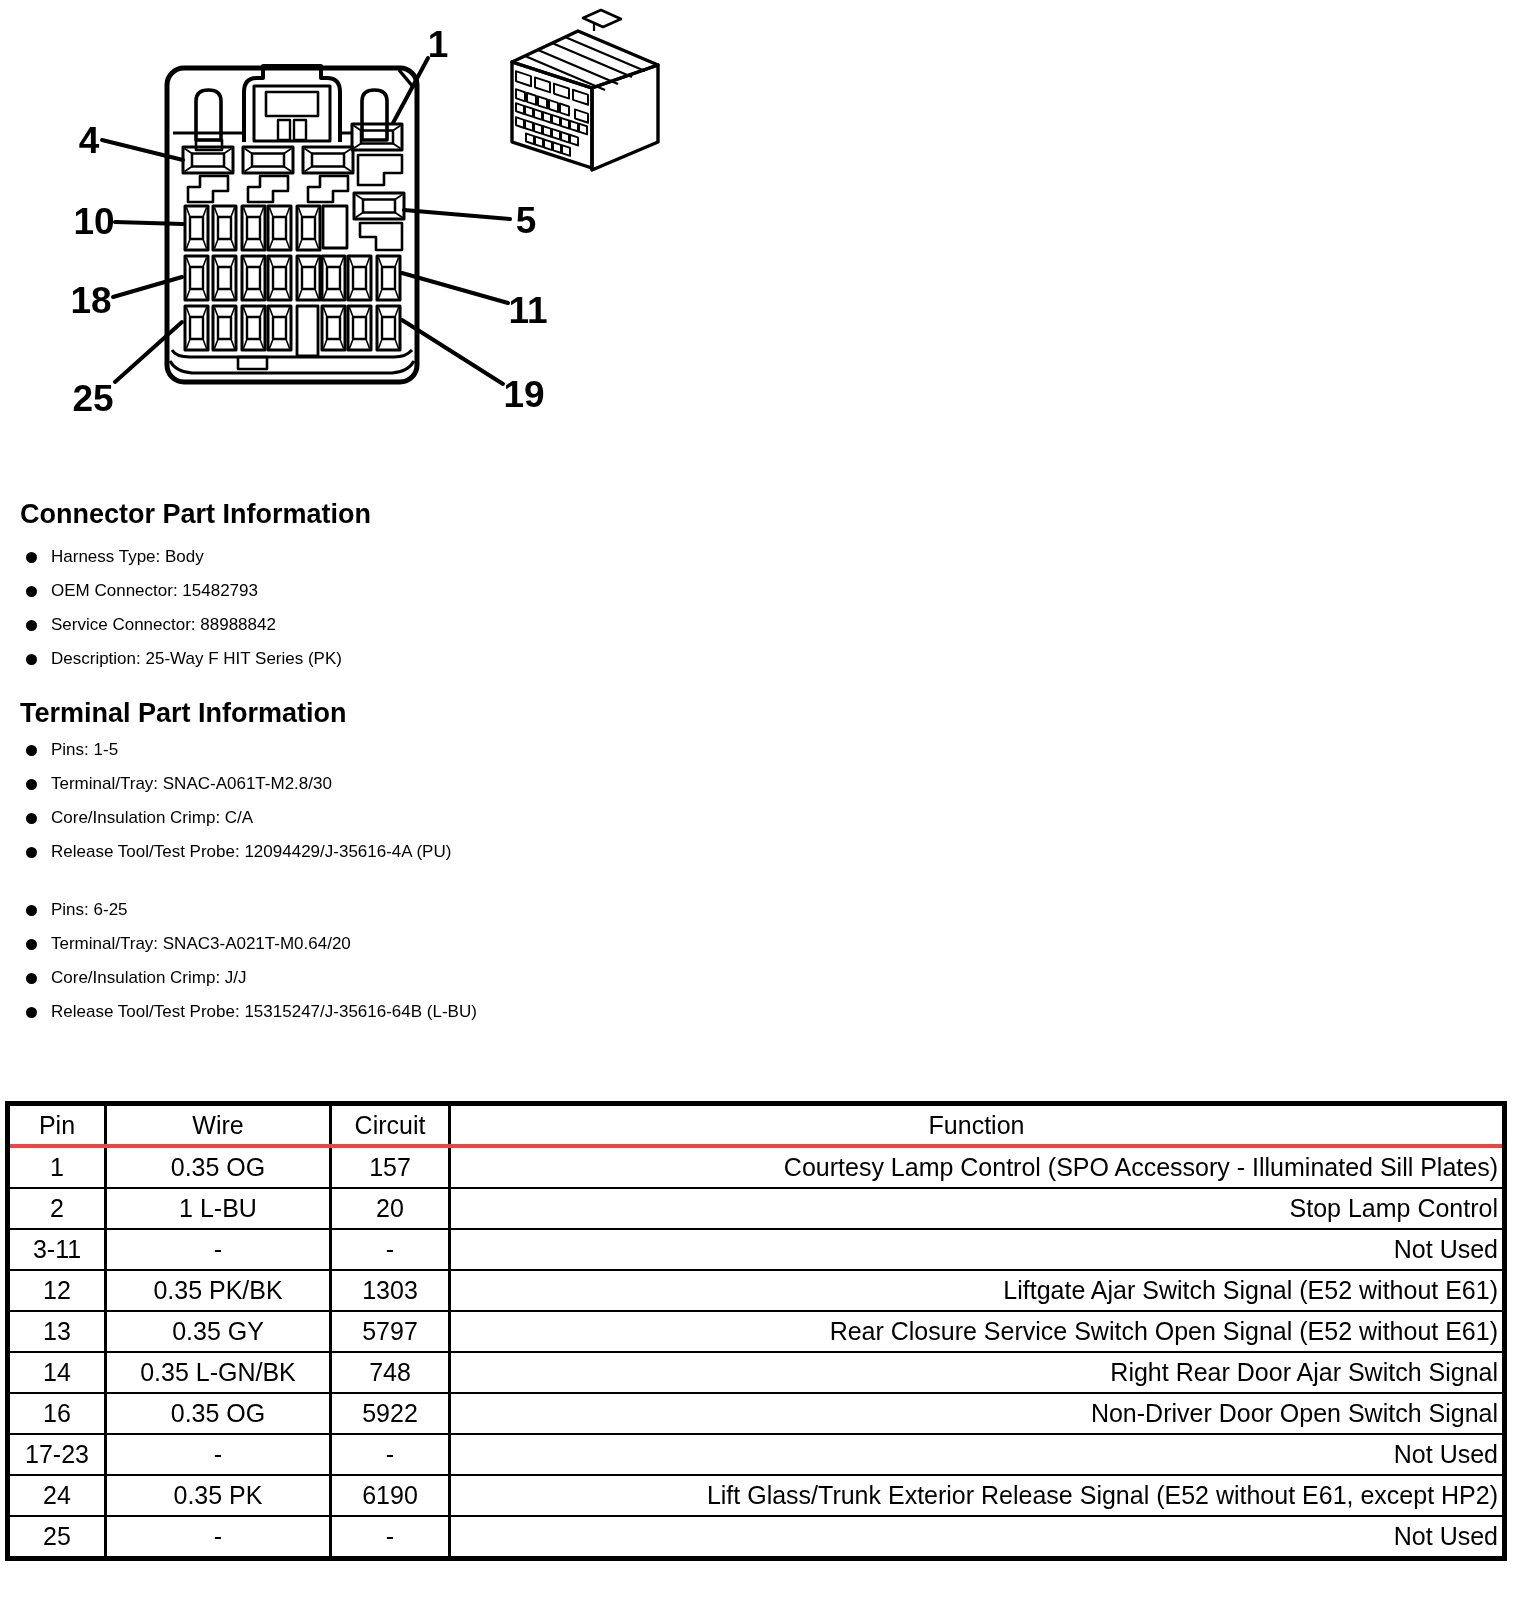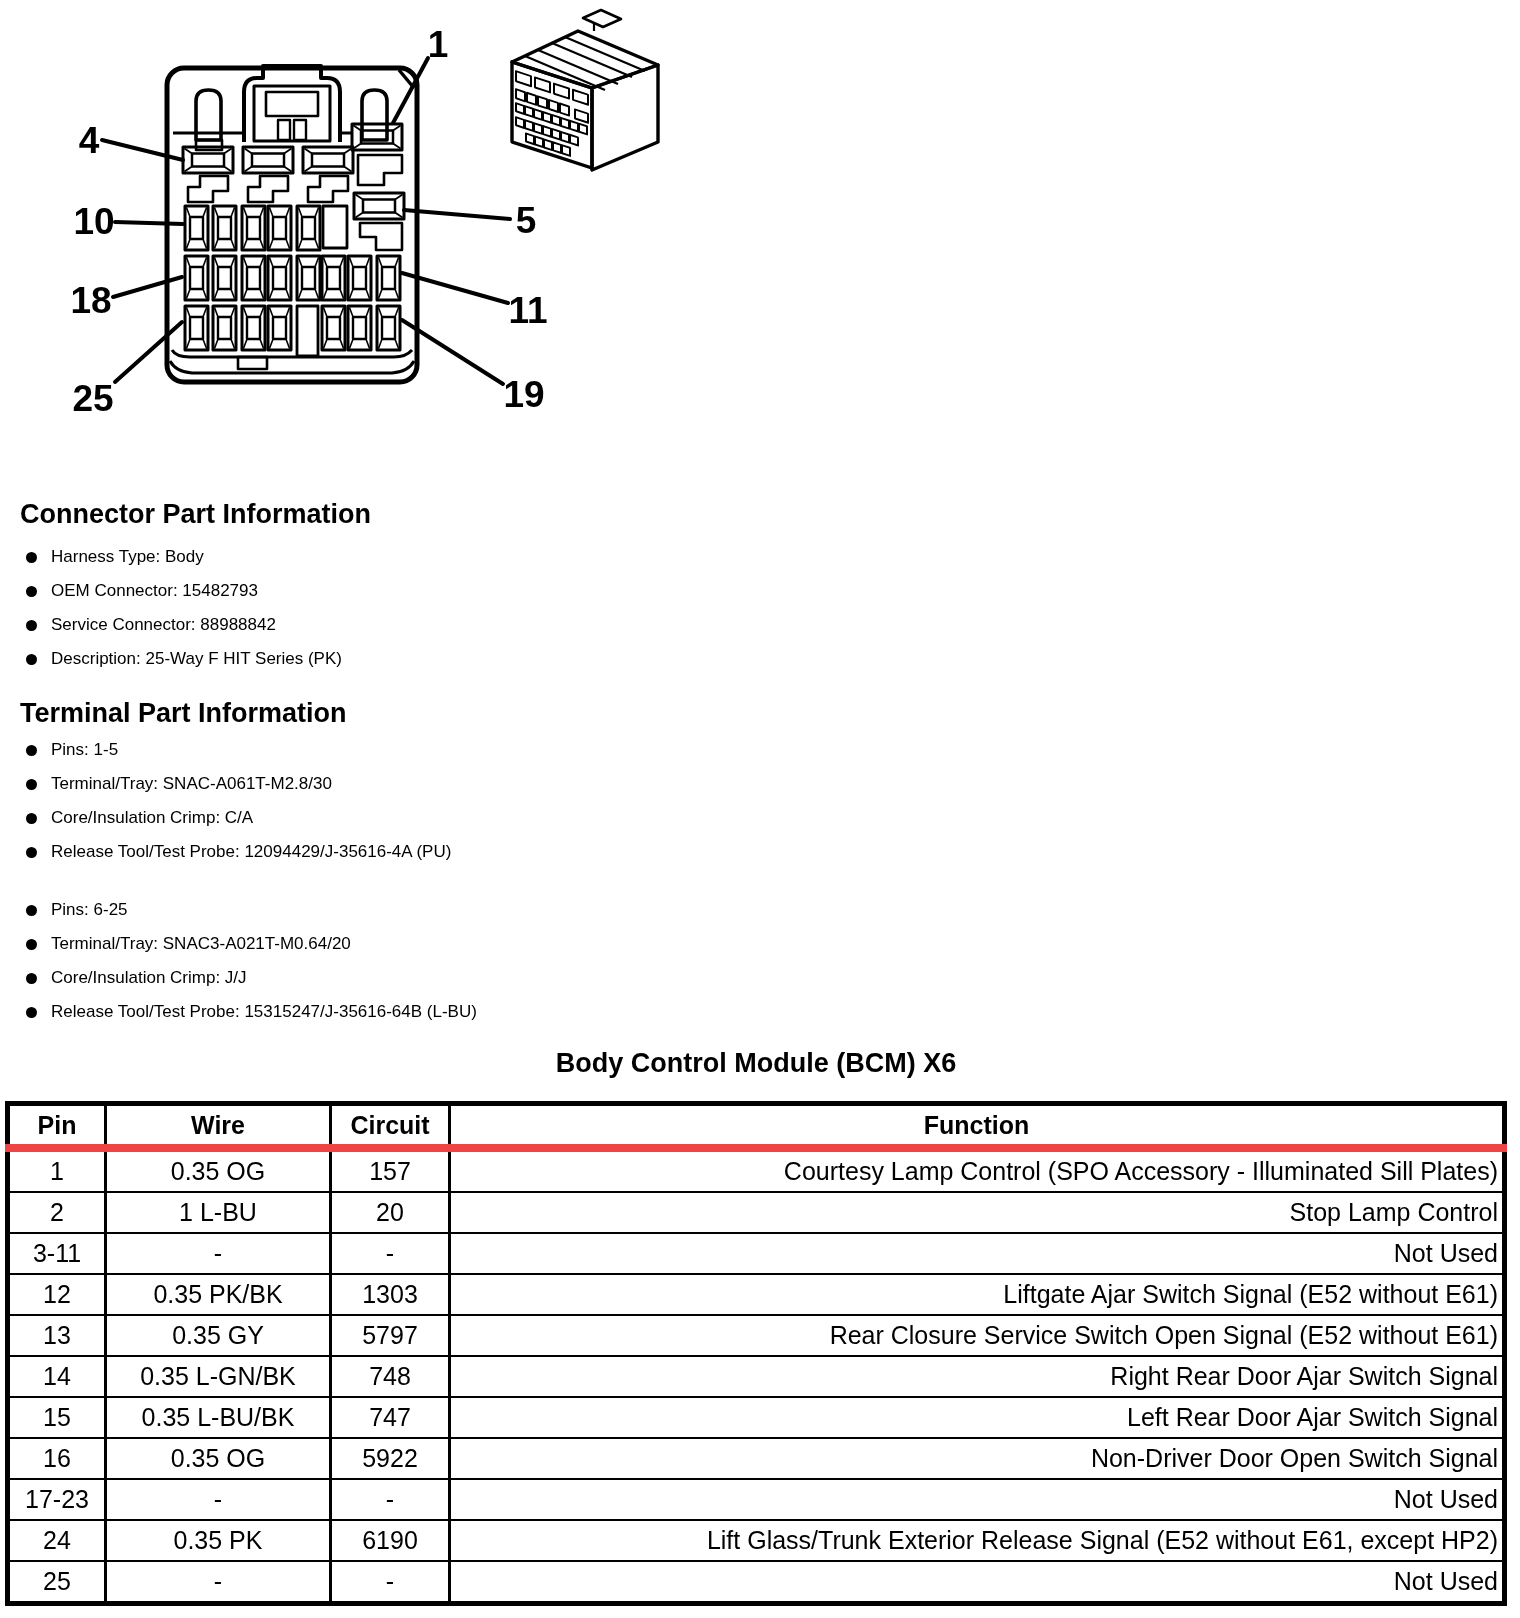--- a/index.html
+++ b/index.html
@@ -24,22 +24,22 @@
   }
   #pin-table{
     position:absolute;left:5px;top:1101px;width:1502px;
     border-collapse:collapse;table-layout:fixed;
     border:5px solid #000;font-size:25px;
   }
   #pin-table col.c-pin{width:98px;}
   #pin-table col.c-wire{width:225px;}
   #pin-table col.c-circuit{width:119px;}
   #pin-table th{
-    border:3px solid #000;border-top:none;border-bottom:8px solid #ef4444;
-    font-weight:bold;height:38px;text-align:center;padding:0;
+    border:3px solid #000;border-top:none;border-bottom:4px solid #ef4444;
+    font-weight:normal;height:38px;text-align:center;padding:0;
   }
   #pin-table td{
     border:2px solid #000;height:39px;text-align:center;padding:0 4px;
     white-space:nowrap;overflow:hidden;
   }
   #pin-table td.fn{text-align:right;padding-left:9px;}
   #pin-table th:first-child,#pin-table td:first-child{border-left:none;}
   #pin-table th:last-child,#pin-table td:last-child{border-right:none;}
   #pin-table td{border-left-width:3px;border-right-width:3px;}
 </style>
@@ -267,21 +267,20 @@
     <li>
         <span class="dot"></span>
         <span class="bullet-text">Core/Insulation Crimp: J/J</span>
       </li>
     <li>
         <span class="dot"></span>
         <span class="bullet-text">Release Tool/Test Probe: 15315247/J-35616-64B (L-BU)</span>
       </li>
   </ul>
 
-  <h3 id="table-title">Body Control Module (BCM) X6</h3>
 
   <table id="pin-table">
     <colgroup>
         <col class="c-pin">
         <col class="c-wire">
         <col class="c-circuit">
         <col class="c-fn">
       </colgroup>
     <thead>
       <tr>
@@ -322,26 +321,20 @@
         <td>5797</td>
         <td class="fn">Rear Closure Service Switch Open Signal (E52 without E61)</td>
       </tr>
       <tr>
         <td>14</td>
         <td>0.35 L-GN/BK</td>
         <td>748</td>
         <td class="fn">Right Rear Door Ajar Switch Signal</td>
       </tr>
       <tr>
-        <td>15</td>
-        <td>0.35 L-BU/BK</td>
-        <td>747</td>
-        <td class="fn">Left Rear Door Ajar Switch Signal</td>
-      </tr>
-      <tr>
         <td>16</td>
         <td>0.35 OG</td>
         <td>5922</td>
         <td class="fn">Non-Driver Door Open Switch Signal</td>
       </tr>
       <tr>
         <td>17-23</td>
         <td>-</td>
         <td>-</td>
         <td class="fn">Not Used</td>

